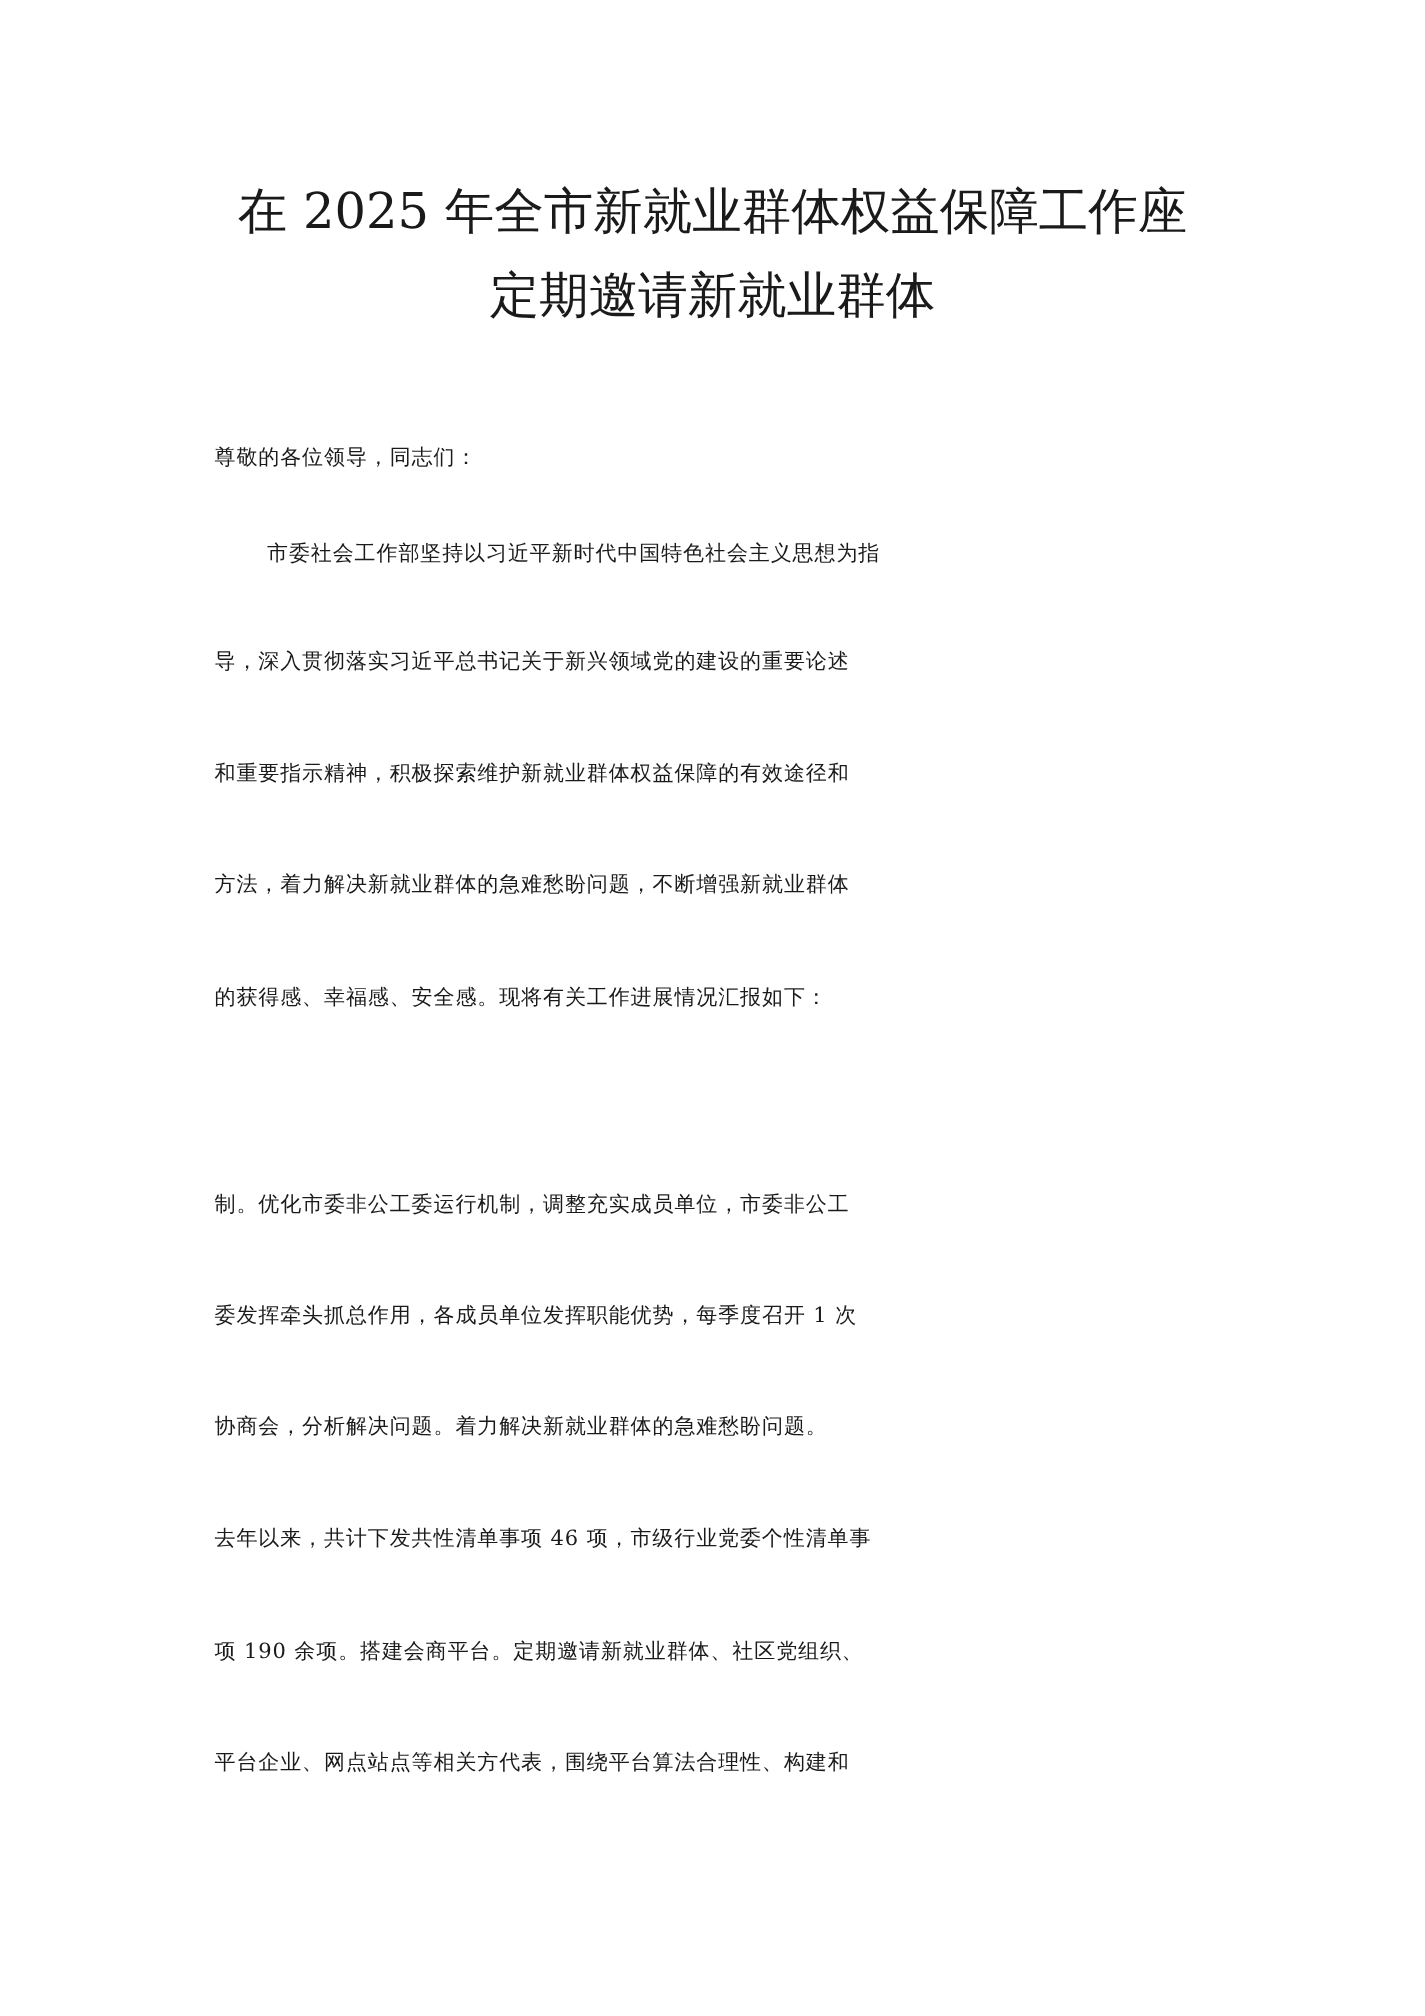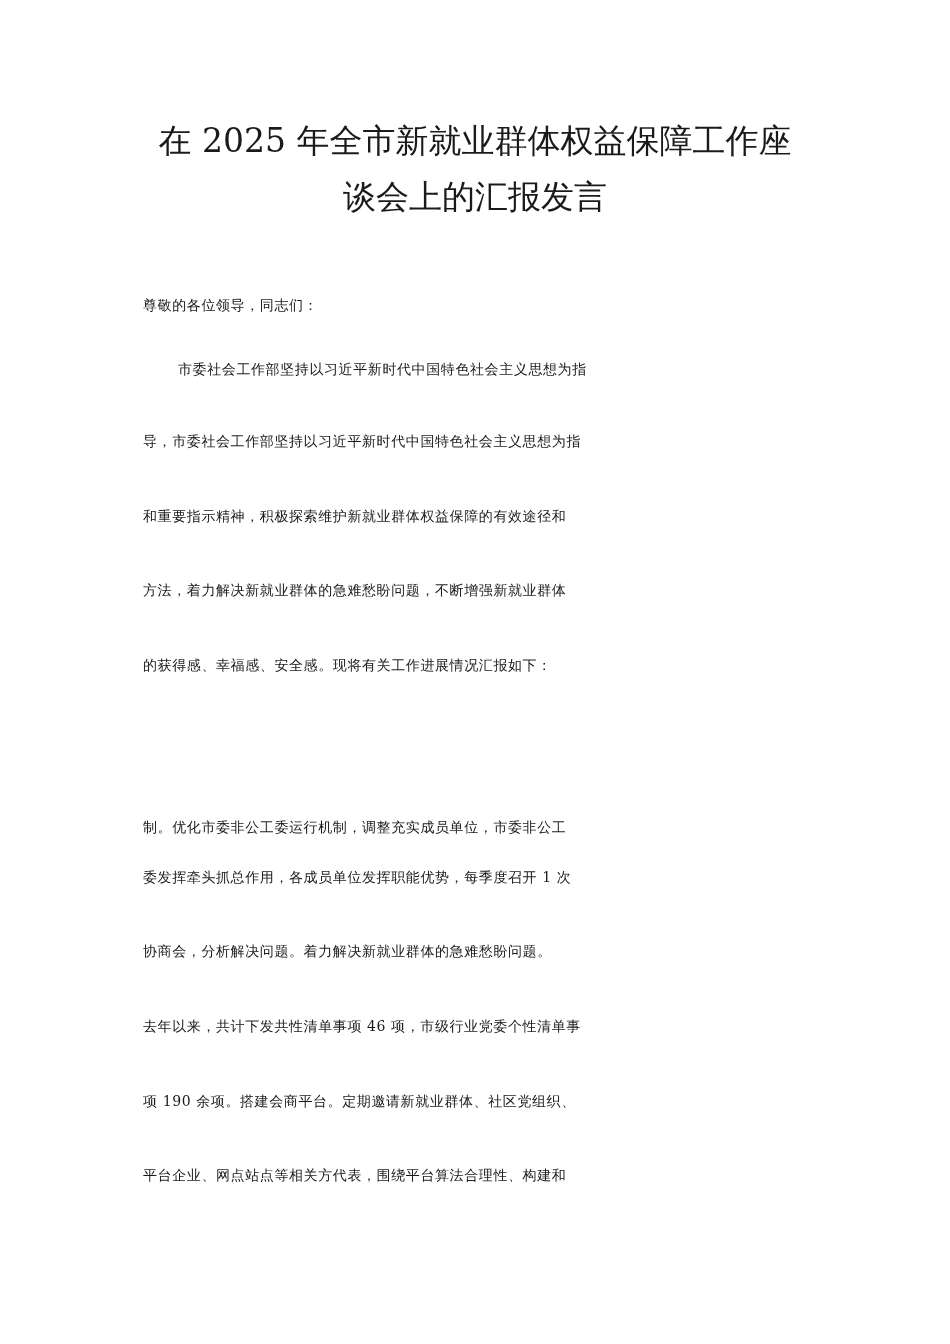--- a/index.html
+++ b/index.html
@@ -51,31 +51,31 @@
       width: 630px;
     }
   </style>
 </head>
 <body>
 
 <div class="page">
 
   <div class="title">
     <span class="tline">在 2025 年全市新就业群体权益保障工作座</span>
-    <span class="tline">谈会上的汇报发言</span>
+    <span class="tline">定期邀请新就业群体</span>
   </div>
 
   <div class="body-line" style="top:290px;">尊敬的各位领导，同志们：</div>
 
   <div class="body-line indent" style="top:354px;">市委社会工作部坚持以习近平新时代中国特色社会主义思想为指</div>
-  <div class="body-line" style="top:426px;">导，市委社会工作部坚持以习近平新时代中国特色社会主义思想为指</div>
+  <div class="body-line" style="top:426px;">导，深入贯彻落实习近平总书记关于新兴领域党的建设的重要论述</div>
   <div class="body-line" style="top:501px;">和重要指示精神，积极探索维护新就业群体权益保障的有效途径和</div>
   <div class="body-line" style="top:575px;">方法，着力解决新就业群体的急难愁盼问题，不断增强新就业群体</div>
   <div class="body-line" style="top:650px;">的获得感、幸福感、安全感。现将有关工作进展情况汇报如下：</div>
 
-  <div class="body-line" style="top:788px;margin-top:24px;">制。优化市委非公工委运行机制，调整充实成员单位，市委非公工</div>
+  <div class="body-line" style="top:788px;">制。优化市委非公工委运行机制，调整充实成员单位，市委非公工</div>
   <div class="body-line" style="top:862px;">委发挥牵头抓总作用，各成员单位发挥职能优势，每季度召开 1 次</div>
   <div class="body-line" style="top:936px;">协商会，分析解决问题。着力解决新就业群体的急难愁盼问题。</div>
   <div class="body-line" style="top:1011px;">去年以来，共计下发共性清单事项 46 项，市级行业党委个性清单事</div>
   <div class="body-line" style="top:1086px;">项 190 余项。搭建会商平台。定期邀请新就业群体、社区党组织、</div>
   <div class="body-line" style="top:1160px;">平台企业、网点站点等相关方代表，围绕平台算法合理性、构建和</div>
 
 </div>
 
 </body></html>

